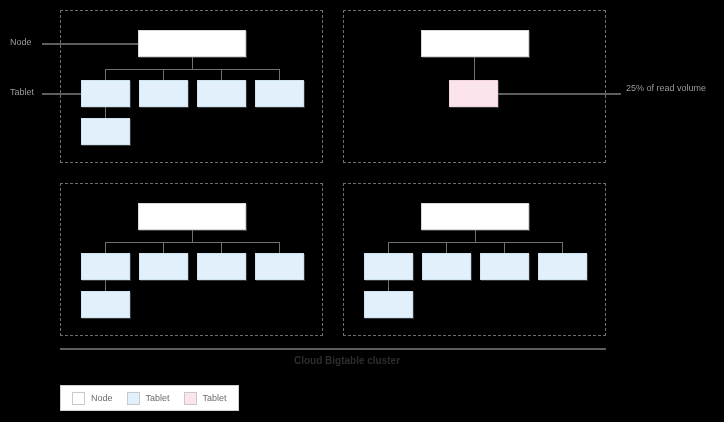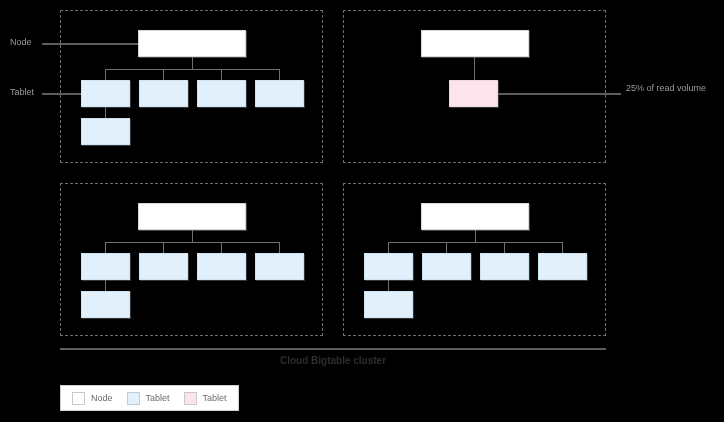--- a/index.html
+++ b/index.html
@@ -181,21 +181,21 @@
 
   <div class="tablet-box" style="left:364px; top:253px; width:49px; height:27px;"></div>
   <div class="tablet-box" style="left:422px; top:253px; width:49px; height:27px;"></div>
   <div class="tablet-box" style="left:480px; top:253px; width:49px; height:27px;"></div>
   <div class="tablet-box" style="left:538px; top:253px; width:49px; height:27px;"></div>
 
   <div class="ln-v" style="left:388px; top:280px; height:11px;"></div>
   <div class="tablet-box" style="left:364px; top:291px; width:49px; height:27px;"></div>
 
   <div class="rule" style="left:60px; top:348px; width:546px;"></div>
-  <div class="cluster-label" style="left:60px; top:355px; width:546px;">Cloud Bigtable cluster</div>
+  <div class="cluster-label" style="left:74px; top:355px; width:546px;">Cloud Bigtable cluster</div>
 
   <div id="legend">
     <div class="legend-item">
       <span class="legend-swatch" style="background:#ffffff;"></span>
       <span class="legend-text">Node</span>
     </div>
     <div class="legend-item">
       <span class="legend-swatch" style="background:#e1f0fb;"></span>
       <span class="legend-text">Tablet</span>
     </div>

